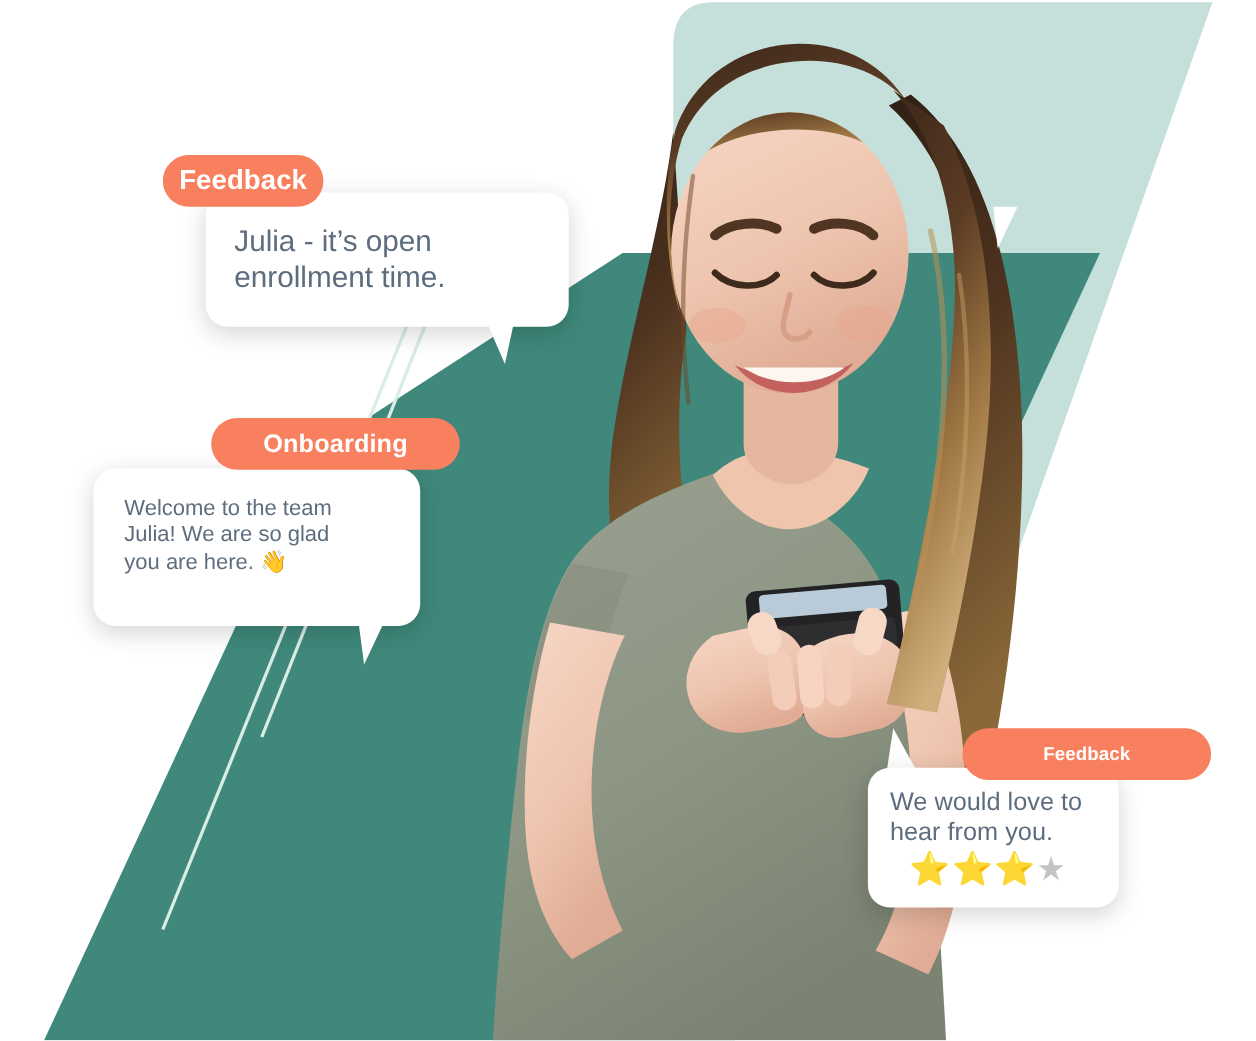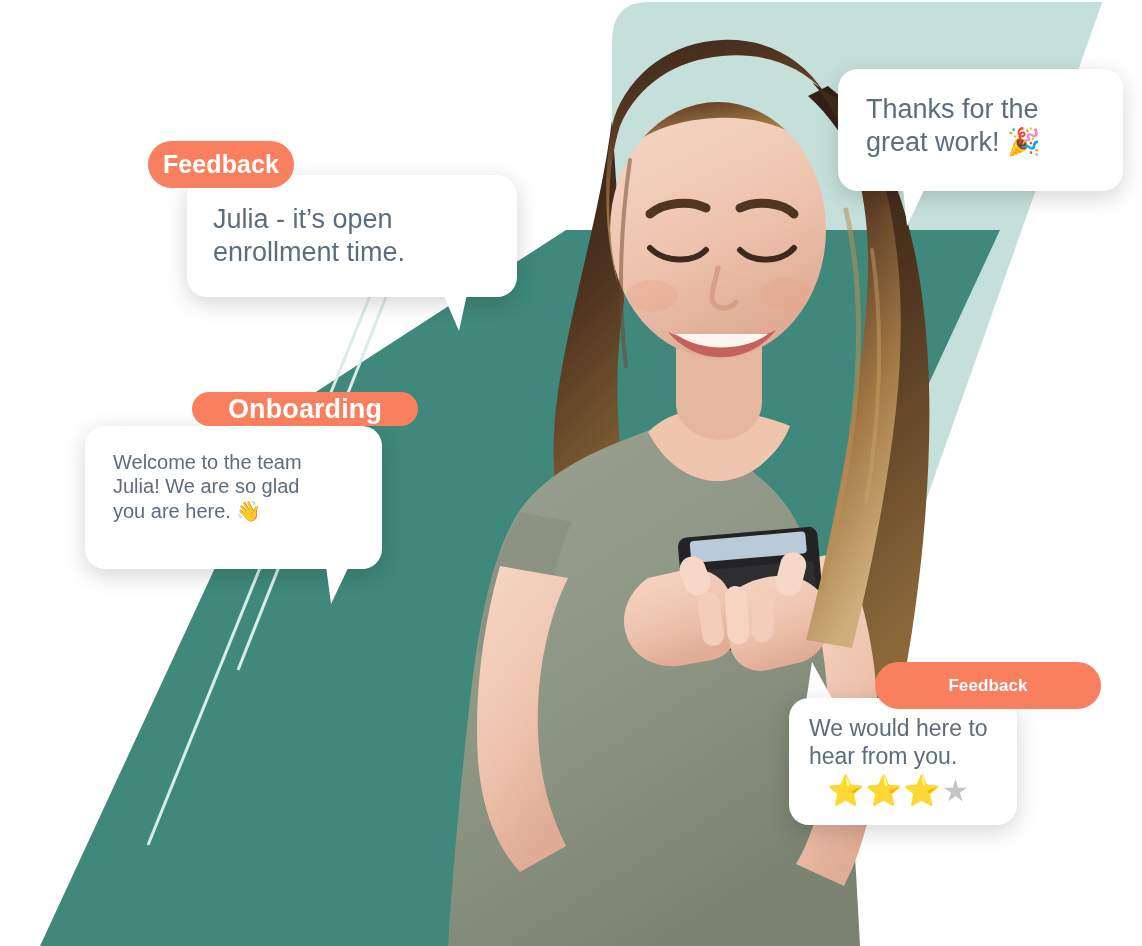--- a/index.html
+++ b/index.html
@@ -85,21 +85,21 @@
   #shoutouts-bubble { left: 838px; top: 69px; width: 285px; height: 122px; padding: 24px 22px 0 28px; }
   #shoutouts-bubble .bubble-text { font-size: 27px; }
   #shoutouts-tail {
     left: 903px; top: 188px;
     border-left: 4px solid transparent;
     border-right: 18px solid transparent;
     border-top: 38px solid #ffffff;
   }
 
   
-  #onboarding-badge { left: 192px; top: 392px; width: 226px; height: 34px; font-size: 27px; }
+  #onboarding-badge { left: 192px; top: 380px; width: 226px; height: 47px; font-size: 23px; }
   #onboarding-bubble { left: 85px; top: 426px; width: 297px; height: 143px; padding: 24px 22px 0 28px; }
   #onboarding-bubble .bubble-text { font-size: 20px; }
   #onboarding-tail {
     left: 326px; top: 566px;
     border-left: 5px solid transparent;
     border-right: 18px solid transparent;
     border-top: 38px solid #ffffff;
   }
 
   
@@ -264,35 +264,31 @@
     </g>
   </svg>
 
   <div class="bubble" id="benefits-bubble">
     <div class="bubble-text">Julia - it’s open
 enrollment time.</div>
   </div>
   <div class="bubble-tail" id="benefits-tail"></div>
   <div class="badge" id="benefits-badge">Feedback</div>
 
-  <div class="bubble" id="shoutouts-bubble">
-    <div class="bubble-text">Thanks for the
-great work! 🎉</div>
-  </div>
   <div class="bubble-tail" id="shoutouts-tail"></div>
 
   <div class="bubble" id="onboarding-bubble">
     <div class="bubble-text">Welcome to the team
 Julia! We are so glad
 you are here. 👋</div>
   </div>
   <div class="bubble-tail" id="onboarding-tail"></div>
   <div class="badge" id="onboarding-badge">Onboarding</div>
 
   <div class="bubble-tail" id="feedback-tail"></div>
   <div class="bubble" id="feedback-bubble">
-    <div class="bubble-text">We would here to
+    <div class="bubble-text">We would love to
 hear from you.</div>
     <div class="stars"><span>⭐</span><span>⭐</span><span>⭐</span><span style="color:#c4c4c4">★</span></div>
   </div>
   <div class="badge" id="feedback-badge">Feedback</div>
 
 </div>
 
 </body></html>

